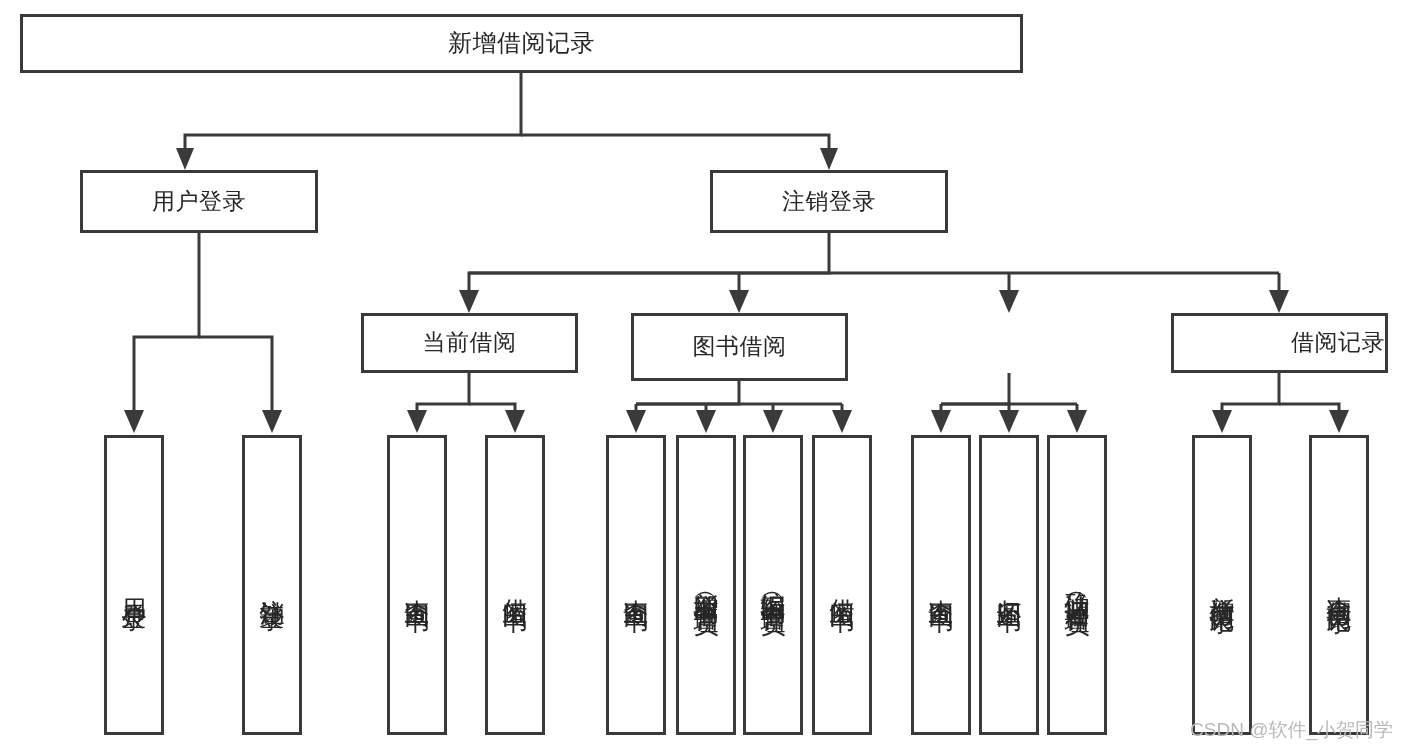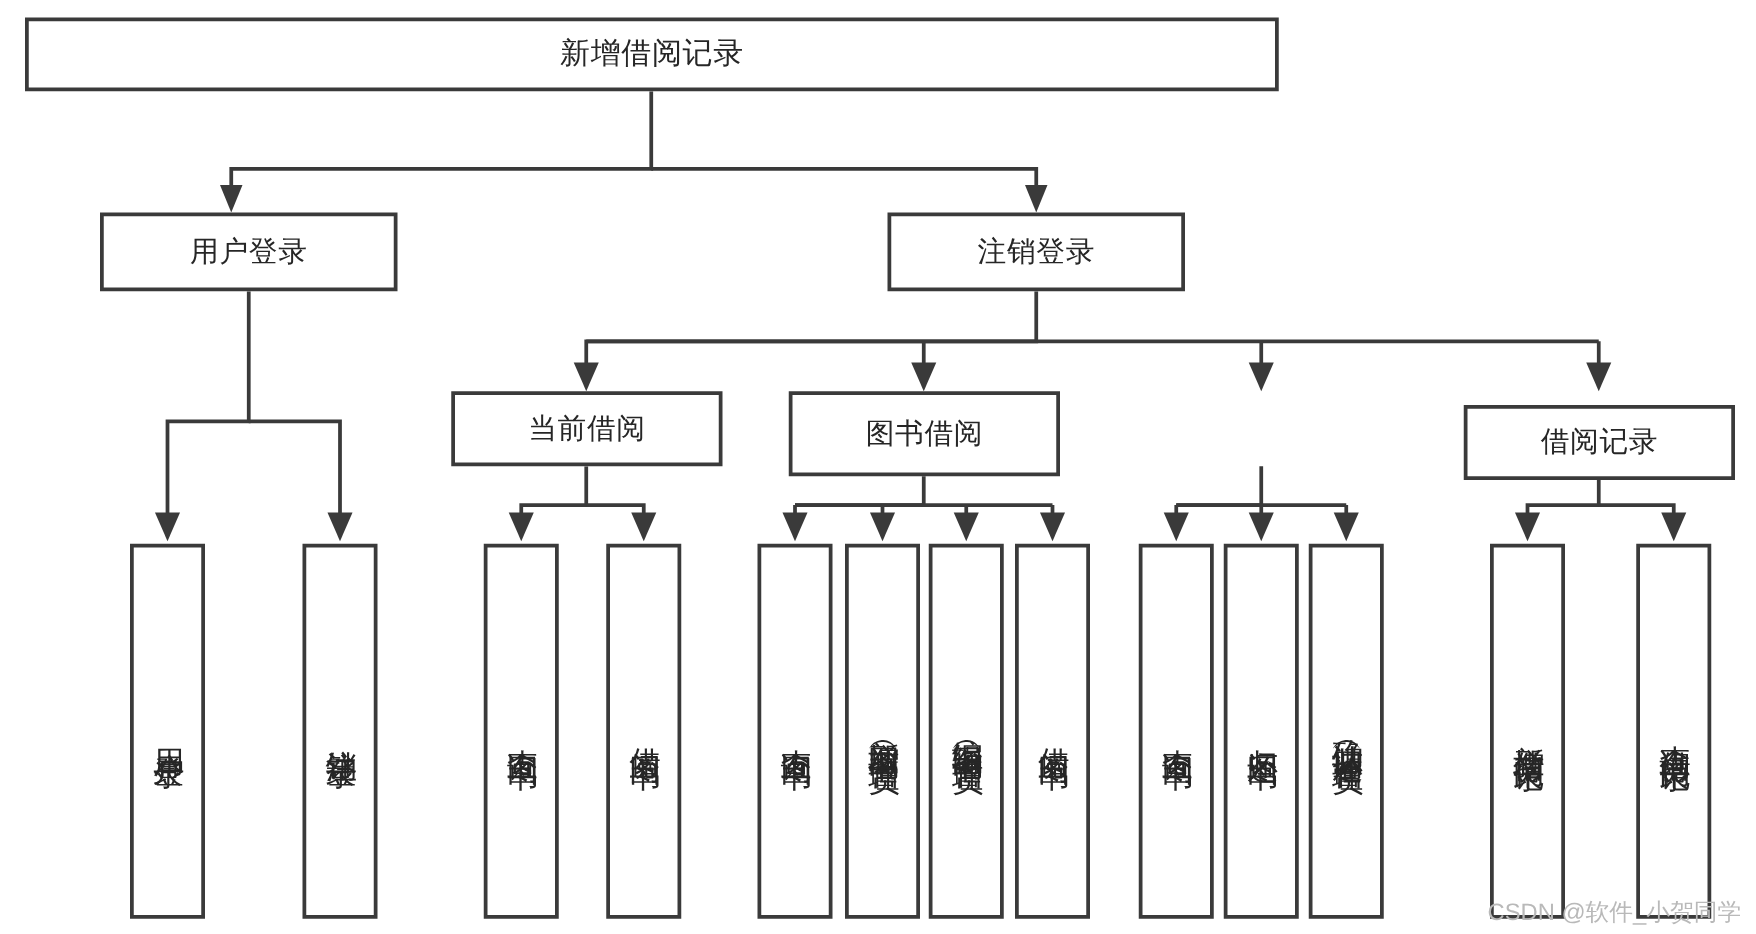--- a/index.html
+++ b/index.html
@@ -150,21 +150,21 @@
   <div class="node-box level1" style="left:710px; top:170px; width:238px; height:63px;">
     <span class="node-label">注销登录</span>
   </div>
 
   <div class="node-box level2" style="left:361px; top:313px; width:217px; height:60px;">
     <span class="node-label">当前借阅</span>
   </div>
   <div class="node-box level2" style="left:631px; top:313px; width:217px; height:68px;">
     <span class="node-label">图书借阅</span>
   </div>
-  <div class="node-box level2" style="left:1171px; top:324px; width:217px; height:60px;">
+  <div class="node-box level2" style="left:1171px; top:313px; width:217px; height:60px;justify-content:flex-end;">
     <span class="node-label">借阅记录</span>
   </div>
 
   <div class="node-box leaf vertical" style="left:104px; top:435px; width:60px; height:300px;">
     <span class="node-label">用户登录</span>
   </div>
   <div class="node-box leaf vertical" style="left:242px; top:435px; width:60px; height:300px;">
     <span class="node-label">注销登录</span>
   </div>
 

